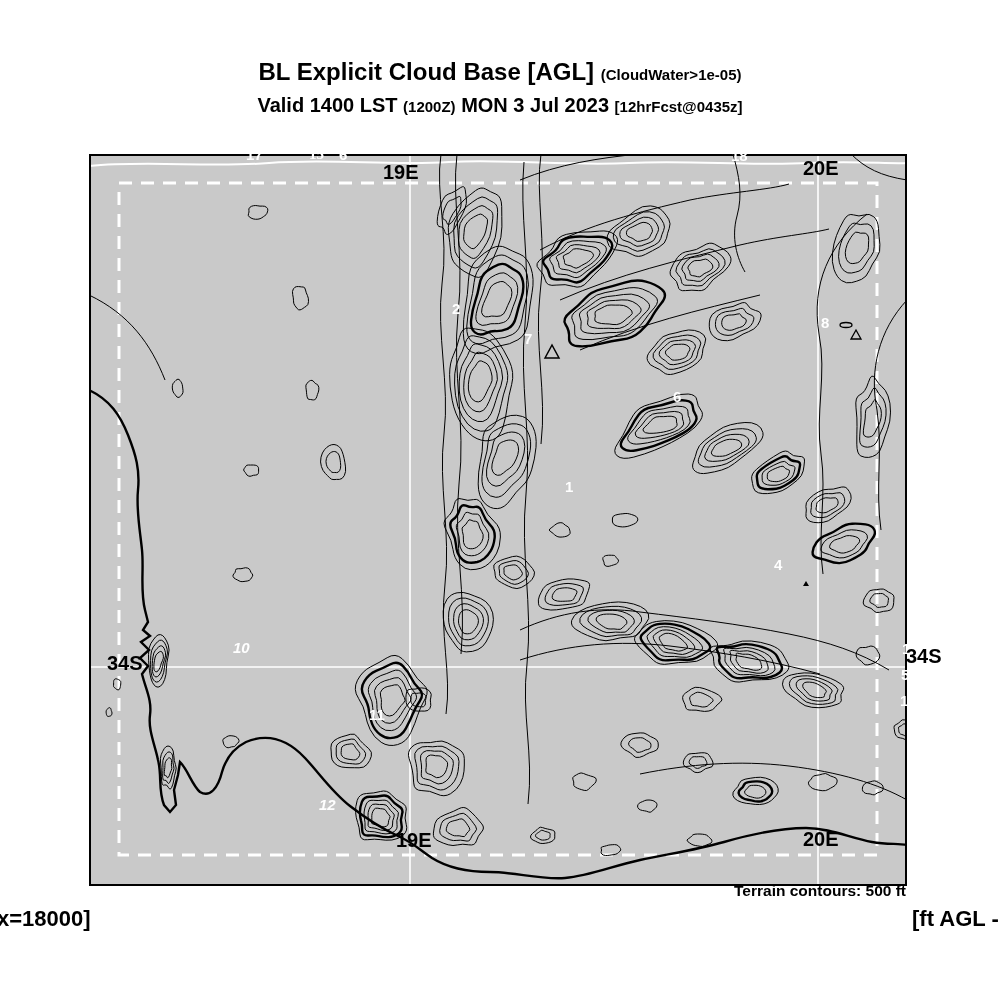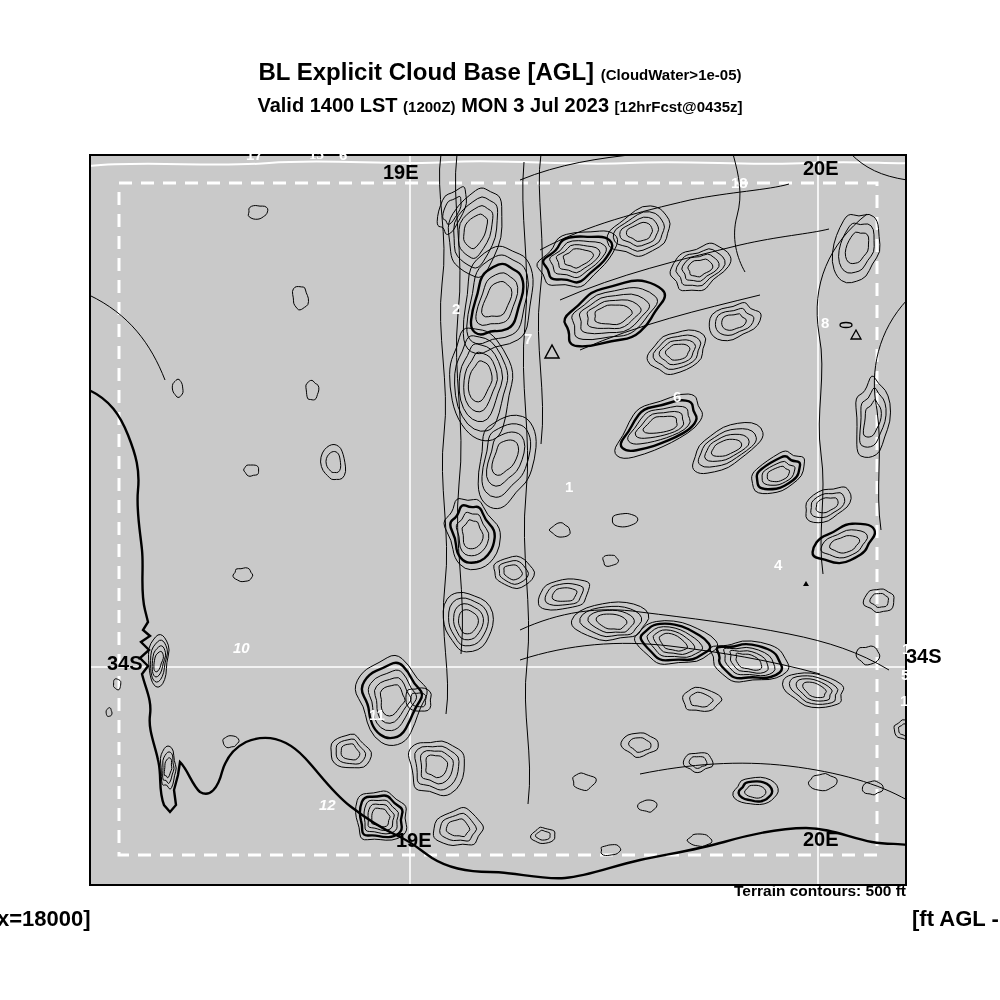--- a/index.html
+++ b/index.html
@@ -231,21 +231,21 @@
         <path d="M0,236 C21,246 31,261 39,281 C47,301 51,316 49,336 C47,356 51,376 53,396 C55,416 51,436 56,456 L59,468 L54,476 L61,482 L52,488 L60,496 L51,504 L59,512 L53,520 C57,536 63,546 61,561 C59,576 66,591 69,606 C73,621 69,636 75,651 L81,658 L87,651 L85,636 L89,621 L91,608 C99,616 103,631 111,638 C121,644 129,634 133,618 C137,604 145,594 157,588 C181,578 201,588 216,604 C231,620 243,638 261,652 C279,666 296,676 309,682 C323,688 331,696 343,704 C359,714 379,718 401,718 C426,718 451,726 476,724 C501,722 523,712 551,706 C579,700 607,696 635,688 C663,680 691,674 717,674 C741,674 761,684 783,688 C799,691 809,689 818,691" stroke="#000000" stroke-width="2.4" fill="none"></path>
         <polygon points="456,204 463,191 470,204" fill="none" stroke="#000000" stroke-width="1.5"></polygon>
         <polygon points="762,185 767,176 772,185" fill="none" stroke="#000000" stroke-width="1.3"></polygon>
         <ellipse cx="757" cy="171" rx="6" ry="2.5" fill="none" stroke="#000000" stroke-width="1.3"></ellipse>
         <polygon points="714,432 717,427 720,432" fill="#000000"></polygon>
         <rect x="1" y="1" width="816" height="730" fill="none" stroke="#000000" stroke-width="2"></rect>
       </svg>
   <div class="wlab" style="left: 157px; top: -7px; text-align: center;">17</div>
       <div class="wlab" style="left: 220px; top: -7px; font-family: Liberation Serif, serif;">15</div>
       <div class="wlab" style="left: 250px; top: -7px;">6</div>
-      <div class="wlab" style="left: 642px; top: -6px; margin-top: 27px;">18</div>
+      <div class="wlab" style="left: 642px; top: -6px;">18</div>
       <div class="wlab" style="left: 813px; top: 487px;">1</div>
       <div class="wlab" style="left: 812px; top: 513px;">5</div>
       <div class="wlab" style="left: 811px; top: 539px;">1</div>
     </div>
 
   <div class="overlay" id="label-layer">
       <div class="klab" style="left: 383px; top: 165px;">19E</div>
       <div class="klab" style="left: 803px; top: 161px;">20E</div>
       <div class="klab" style="left: 396px; top: 833px;">19E</div>
       <div class="klab" style="left: 803px; top: 832px;">20E</div>

